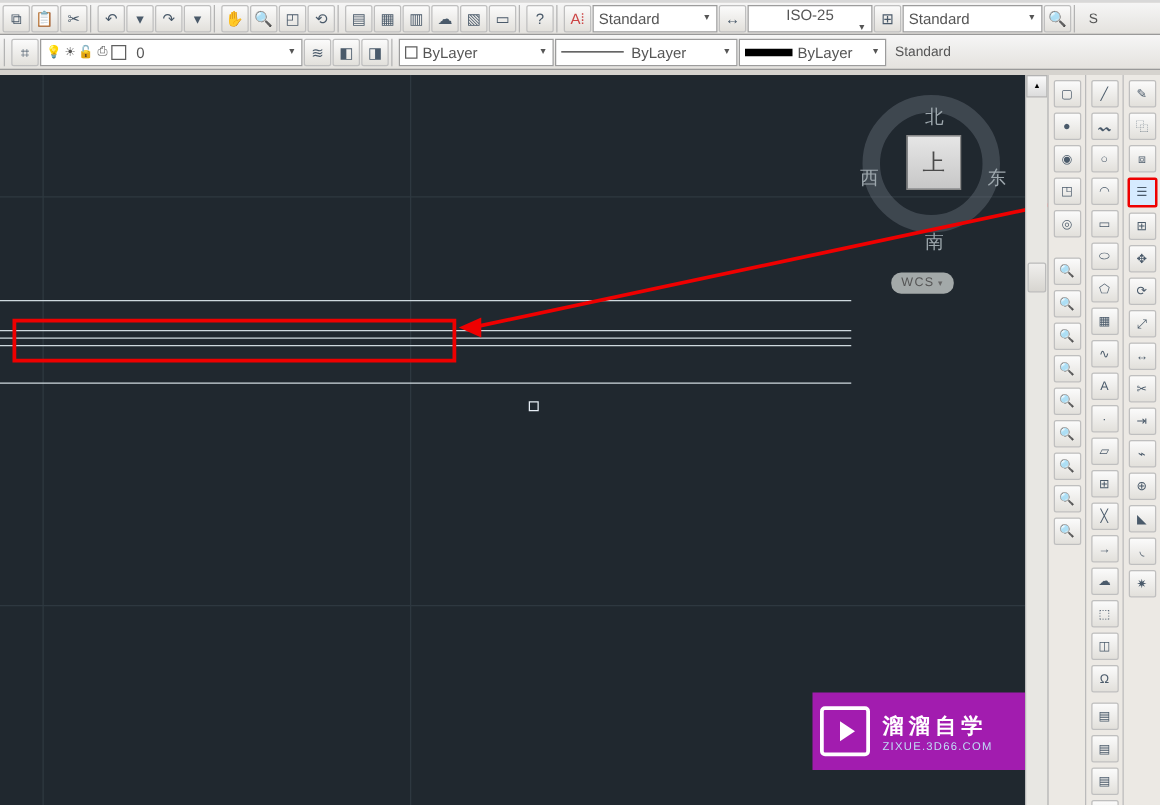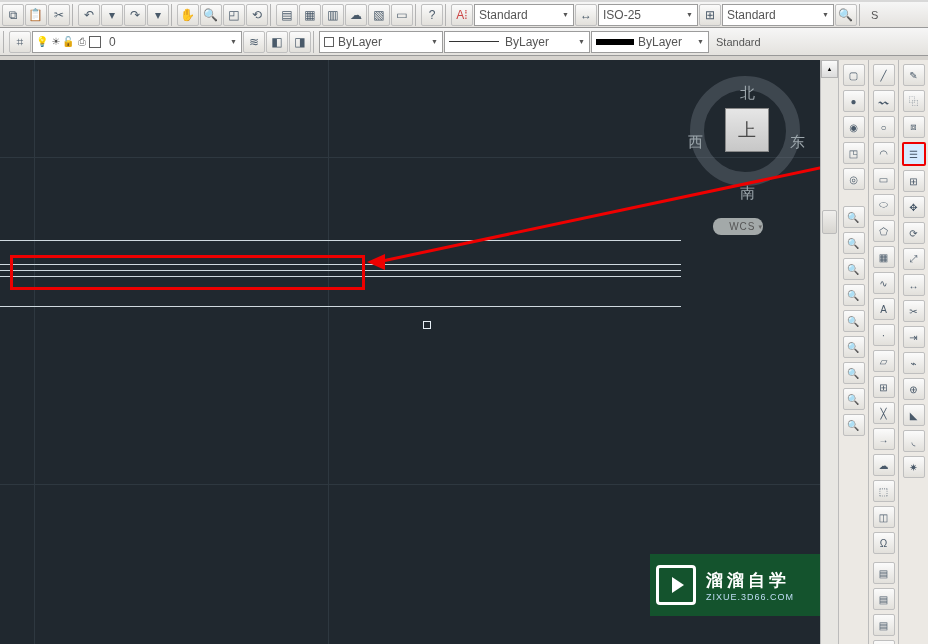--- a/index.html
+++ b/index.html
@@ -5,51 +5,51 @@
   * { box-sizing: border-box; margin: 0; padding: 0; }
   html, body { width: 928px; height: 644px; overflow: hidden; font-family: "Microsoft YaHei", Arial, sans-serif; font-size: 11px; background: #d6d3ce; }
   .toolbar-row { display: flex; align-items: center; height: 28px; background: linear-gradient(#f6f6f6, #e4e2de); border-bottom: 1px solid #999; padding: 0 2px; gap: 1px; overflow: hidden; }
   .toolbar-row.first { border-top: 2px solid #d8d8d8; }
   .tbtn { width: 22px; height: 22px; background: linear-gradient(#fbfbfb,#e2e0db); border: 1px solid #bfbfbf; border-radius: 2px; display: flex; align-items: center; justify-content: center; color: #4a5a6a; cursor: pointer; font-size: 12px; flex-shrink: 0; }
   .sep { width: 4px; height: 22px; border-left: 1px solid #b3b3b3; margin: 0 1px; flex-shrink: 0; }
   .dropdown { height: 22px; background: #fff; border: 1px solid #9c9c9c; display: flex; align-items: center; padding: 0 4px; font-size: 12px; color: #555; cursor: pointer; position: relative; }
   .dropdown .dd-arrow { margin-left: auto; color: #555; font-size: 7px; padding-left: 4px; }
   .layerbox { width: 210px; }
   .dd-style { width: 100px; }
-  .dd-dim { width: 100px; }
+  .dd-dim { width: 100px; flex-direction: column; }
   .dd-table { width: 112px; }
   .dd-layer { width: 124px; flex-shrink: 0; }
   .dd-ltype { width: 146px; flex-shrink: 0; }
   .dd-lweight { width: 118px; flex-shrink: 0; }
   .txt-right { padding: 0 6px; color: #555; font-size: 11px; }
   .swatch { width: 10px; height: 10px; border: 1px solid #5f5f5f; background: #fff; margin-right: 4px; }
   .swatch.black { background: #000; width: 38px; height: 6px; border: none; }
   .dashline { width: 50px; border-top: 1px solid #333; margin-right: 6px; }
   .workspace { position: absolute; left: 0; top: 60px; width: 838px; height: 584px; background: #20282f; }
   .scrollbar-v { position: absolute; left: 820px; top: 60px; width: 18px; height: 584px; background: #e8e7e3; border-left: 1px solid #bbb; }
   .scrollbar-v .up, .scrollbar-v .down { height: 18px; background: linear-gradient(#fafafa,#dcdcdc); border: 1px solid #b3b3b3; display: flex; align-items: center; justify-content: center; font-size: 6px; }
   .scrollbar-v .thumb { position: absolute; left: 1px; top: 150px; width: 15px; height: 24px; background: linear-gradient(#f0efed,#d7d5d0); border: 1px solid #bbb; border-radius: 2px; }
   .side-palettes { position: absolute; left: 838px; top: 60px; width: 90px; height: 584px; background: #ece9e4; display: flex; }
   .palette-col { width: 30px; border-left: 1px solid #bbb; display: flex; flex-direction: column; align-items: center; padding-top: 4px; gap: 4px; }
   .palette-col .pbtn { width: 22px; height: 22px; background: linear-gradient(#fbfbfb,#e2e0db); border: 1px solid #bfbfbf; border-radius: 2px; display: flex; align-items: center; justify-content: center; font-size: 10px; cursor: pointer; flex-shrink: 0; color: #4a5a6a; }
   .pbtn.highlight { background: #d6ebff; border: 2px solid #e00; width: 24px; height: 24px; }
   .viewcube { position: absolute; left: 680px; top: 6px; width: 140px; height: 140px; }
   .vc-ring { position: absolute; left: 10px; top: 10px; width: 110px; height: 110px; border: 14px solid rgba(120,130,140,0.35); border-radius: 50%; }
   .vc-face { position: absolute; left: 45px; top: 42px; width: 44px; height: 44px; background: linear-gradient(#e6e6e6,#c7c7c7); border: 1px solid #888; display: flex; align-items: center; justify-content: center; font-size: 18px; color: #4a4a4a; font-family: SimSun, serif; }
   .vc-dir { position: absolute; color: #9da7ad; font-size: 15px; font-family: SimSun, serif; }
-  .wcs-pill { position: absolute; left: 33px; top: 152px; width: 50px; height: 17px; background: #a3a9a9; border-radius: 8px; color: #555; font-size: 10px; display: flex; align-items: center; justify-content: flex-end; letter-spacing: 1px; }
+  .wcs-pill { position: absolute; left: 33px; top: 152px; width: 50px; height: 17px; background: #a3a9a9; border-radius: 8px; color: #555; font-size: 10px; display: flex; align-items: center; justify-content: center; letter-spacing: 1px; }
   .wcs-pill::after { content: "▾"; font-size: 7px; margin-left: 3px; color: #666; }
   .highlight-rect { position: absolute; border: 3px solid #e00; }
   .anno-line { position: absolute; height: 3px; background: #e00; transform-origin: left center; }
   .arrowhead { position: absolute; width: 0; height: 0; border-right: 18px solid #e00; border-top: 8px solid transparent; border-bottom: 8px solid transparent; }
   .gridline-h { position: absolute; height: 1px; background: #2e3840; left: 0; width: 820px; }
   .gridline-v { position: absolute; width: 1px; background: #2e3840; top: 0; height: 584px; }
   .drawn-line { position: absolute; height: 1px; background: #cfd9df; }
   .cursor-rect { position: absolute; width: 8px; height: 8px; border: 1px solid #e6eef5; }
-  .watermark { position: absolute; width: 170px; height: 62px; background: #14532d; display: flex; align-items: center; padding: 6px; }
+  .watermark { position: absolute; width: 170px; height: 62px; background: #a21caf; display: flex; align-items: center; padding: 6px; }
   .wm-icon { width: 40px; height: 40px; border: 3px solid #fff; border-radius: 4px; display: flex; align-items: center; justify-content: center; margin-right: 10px; }
   .wm-icon::after { content: ""; width: 0; height: 0; border-left: 12px solid #fff; border-top: 8px solid transparent; border-bottom: 8px solid transparent; margin-left: 3px; }
   .wm-text-main { color: #fff; font-size: 17px; font-weight: bold; letter-spacing: 4px; }
   .wm-text-sub { color: #c0ddf5; font-size: 9px; letter-spacing: 1px; }
   .layer-icons { display: flex; gap: 1px; margin-right: 4px; }
   .li { width: 12px; height: 12px; display: inline-flex; align-items: center; justify-content: center; font-size: 10px; }
 </style>
 </head>
 <body>
 

